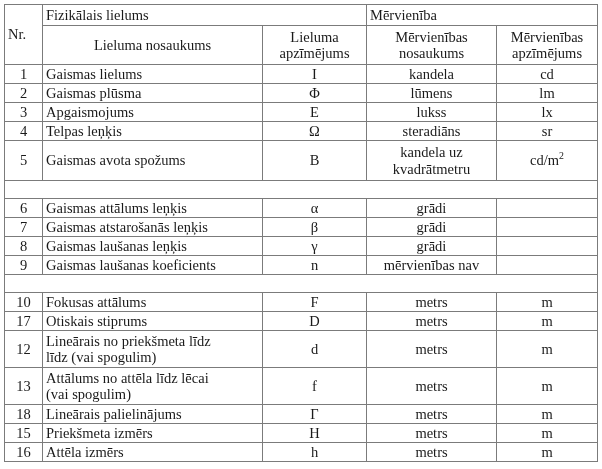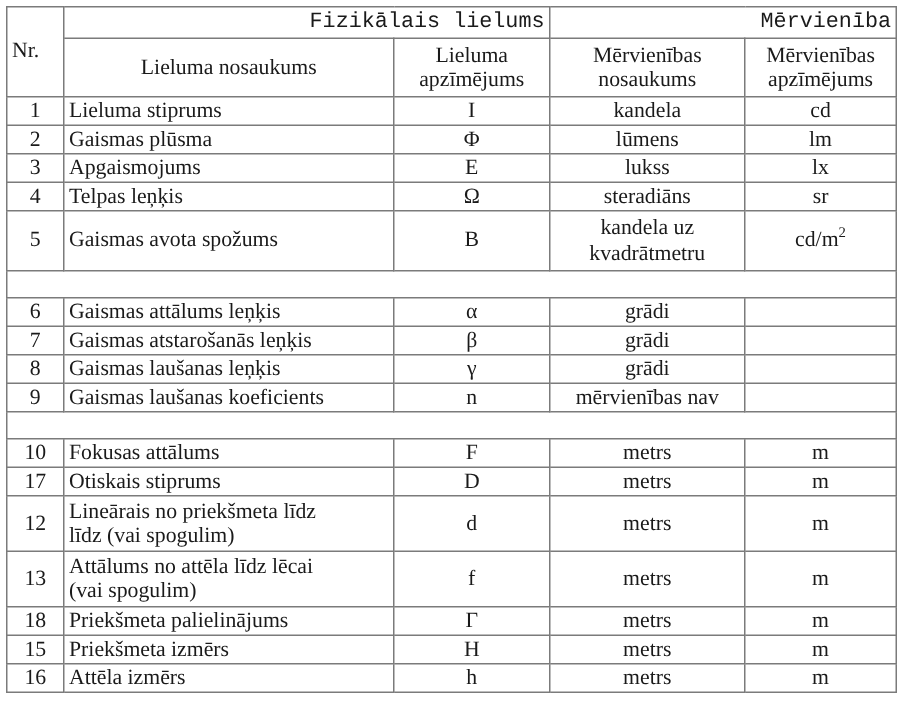--- a/index.html
+++ b/index.html
@@ -43,23 +43,22 @@
   col.c-name  { width: 220px; }
   col.c-sym   { width: 104px; }
   col.c-unit  { width: 130px; }
   col.c-abbr  { width: 101px; }
 
   .ctr { text-align: center; }
   .lft { text-align: left; padding-left: 8px; }
 
   
   td.hgroup {
-    text-align: right;
+    text-align: left;
     height: 20px;
-    font-family: Liberation Mono, monospace;
   }
   td.hsub {
     text-align: center;
     height: 38px;
   }
   td.hnr {
     text-align: left;
   }
 
   
@@ -113,21 +112,21 @@
           <span class="twoline">nosaukums</span>
         </td>
         <td class="hsub">
           <span class="twoline">Mērvienības</span>
           <span class="twoline">apzīmējums</span>
         </td>
       </tr>
 
       <tr class="r-slim">
         <td class="ctr">1</td>
-        <td class="lft">Lieluma stiprums</td>
+        <td class="lft">Gaismas lielums</td>
         <td class="ctr">I</td>
         <td class="ctr">kandela</td>
         <td class="ctr">cd</td>
       </tr>
       <tr class="r-slim">
         <td class="ctr">2</td>
         <td class="lft">Gaismas plūsma</td>
         <td class="ctr">Φ</td>
         <td class="ctr">lūmens</td>
         <td class="ctr">lm</td>
@@ -223,21 +222,21 @@
         <td class="lft">
           <span class="twoline">Attālums no attēla līdz lēcai</span>
           <span class="twoline">(vai spogulim)</span>
         </td>
         <td class="ctr">f</td>
         <td class="ctr">metrs</td>
         <td class="ctr">m</td>
       </tr>
       <tr class="r-slim">
         <td class="ctr">18</td>
-        <td class="lft">Priekšmeta palielinājums</td>
+        <td class="lft">Lineārais palielinājums</td>
         <td class="ctr">Γ</td>
         <td class="ctr">metrs</td>
         <td class="ctr">m</td>
       </tr>
       <tr class="r-slim">
         <td class="ctr">15</td>
         <td class="lft">Priekšmeta izmērs</td>
         <td class="ctr">H</td>
         <td class="ctr">metrs</td>
         <td class="ctr">m</td>

